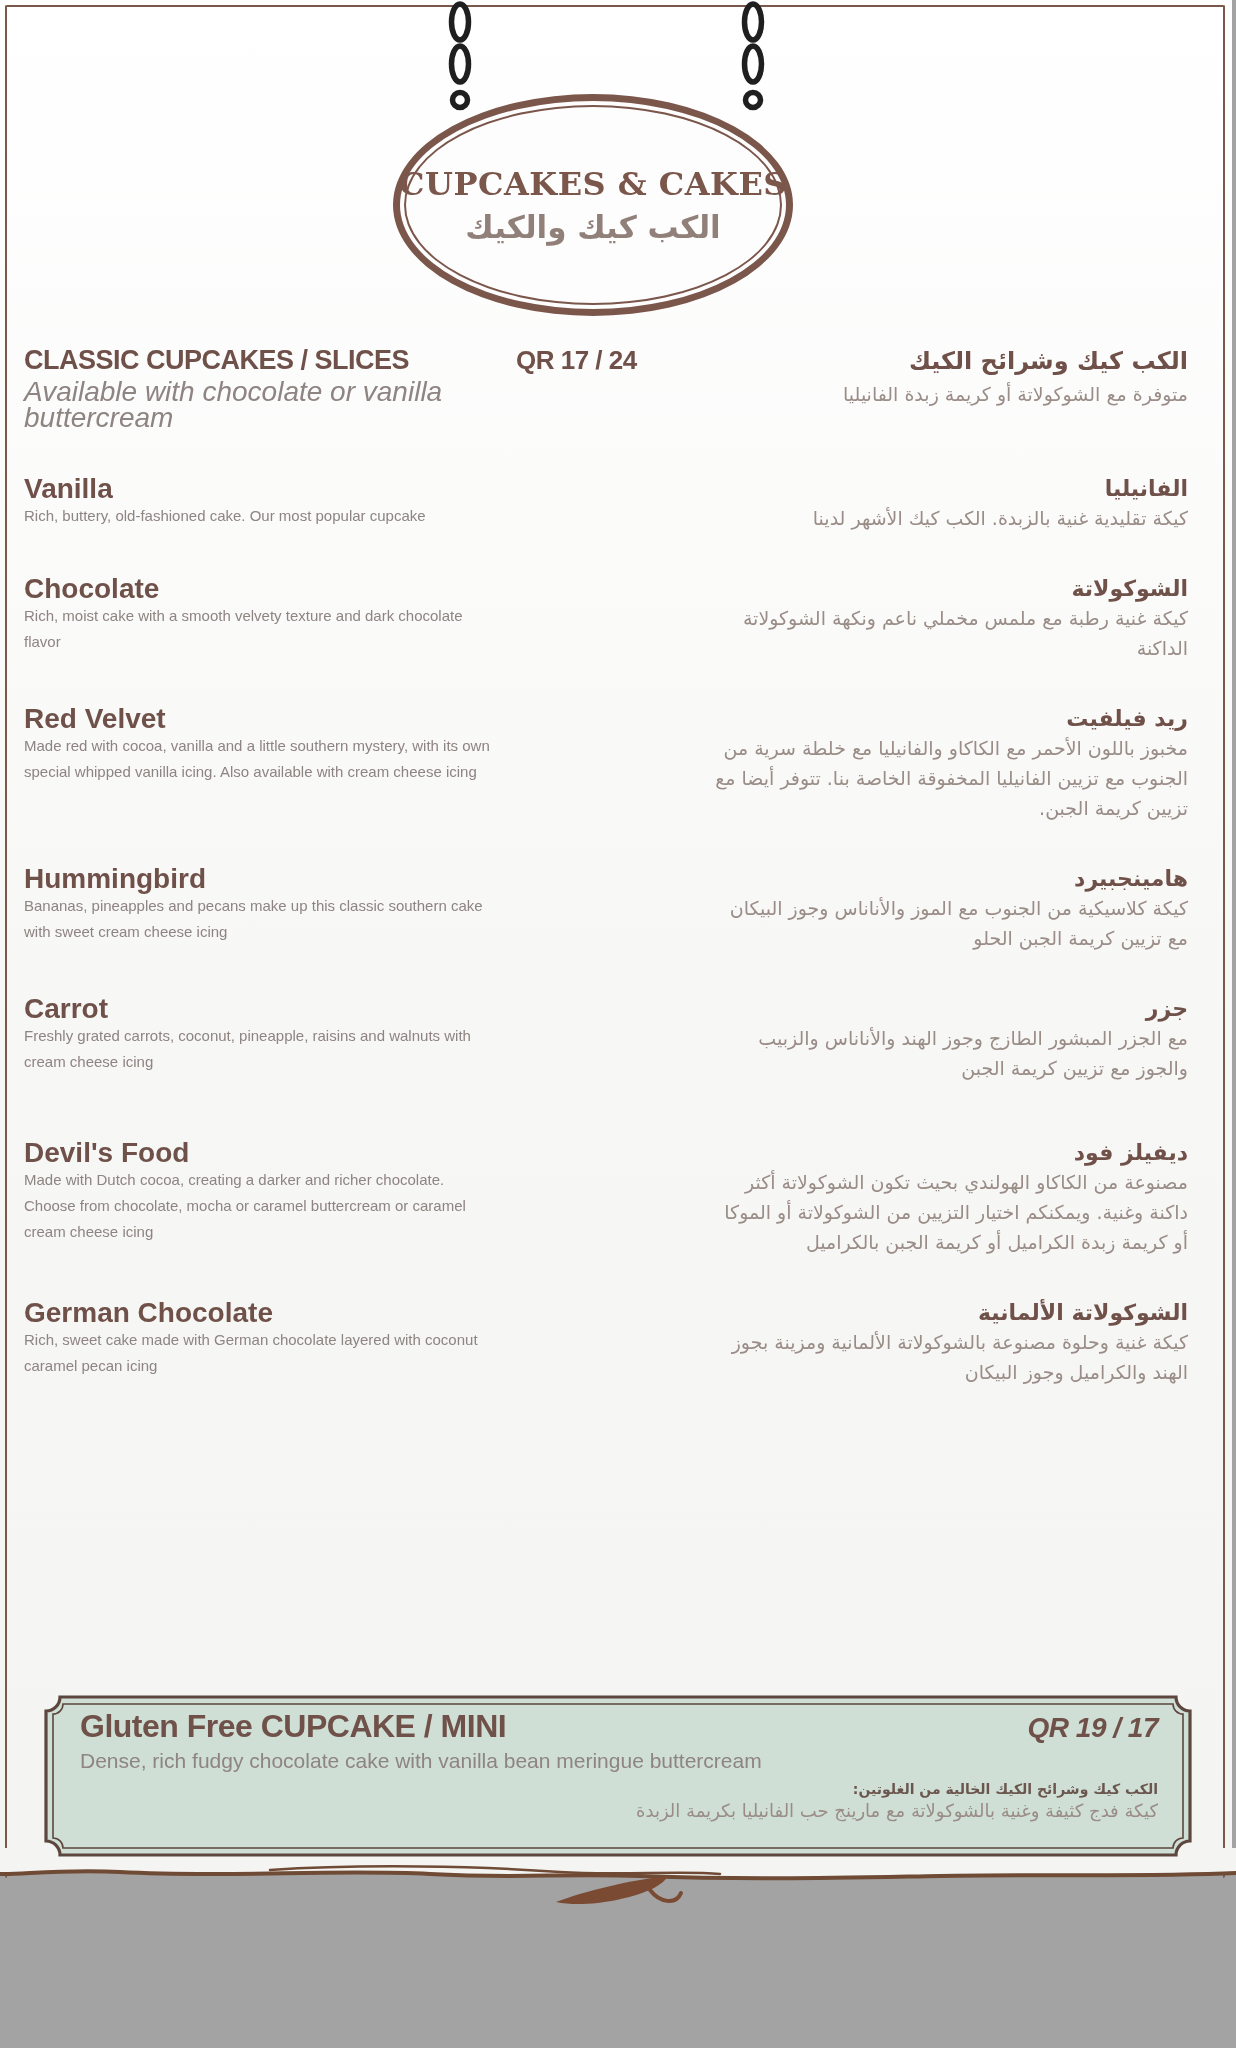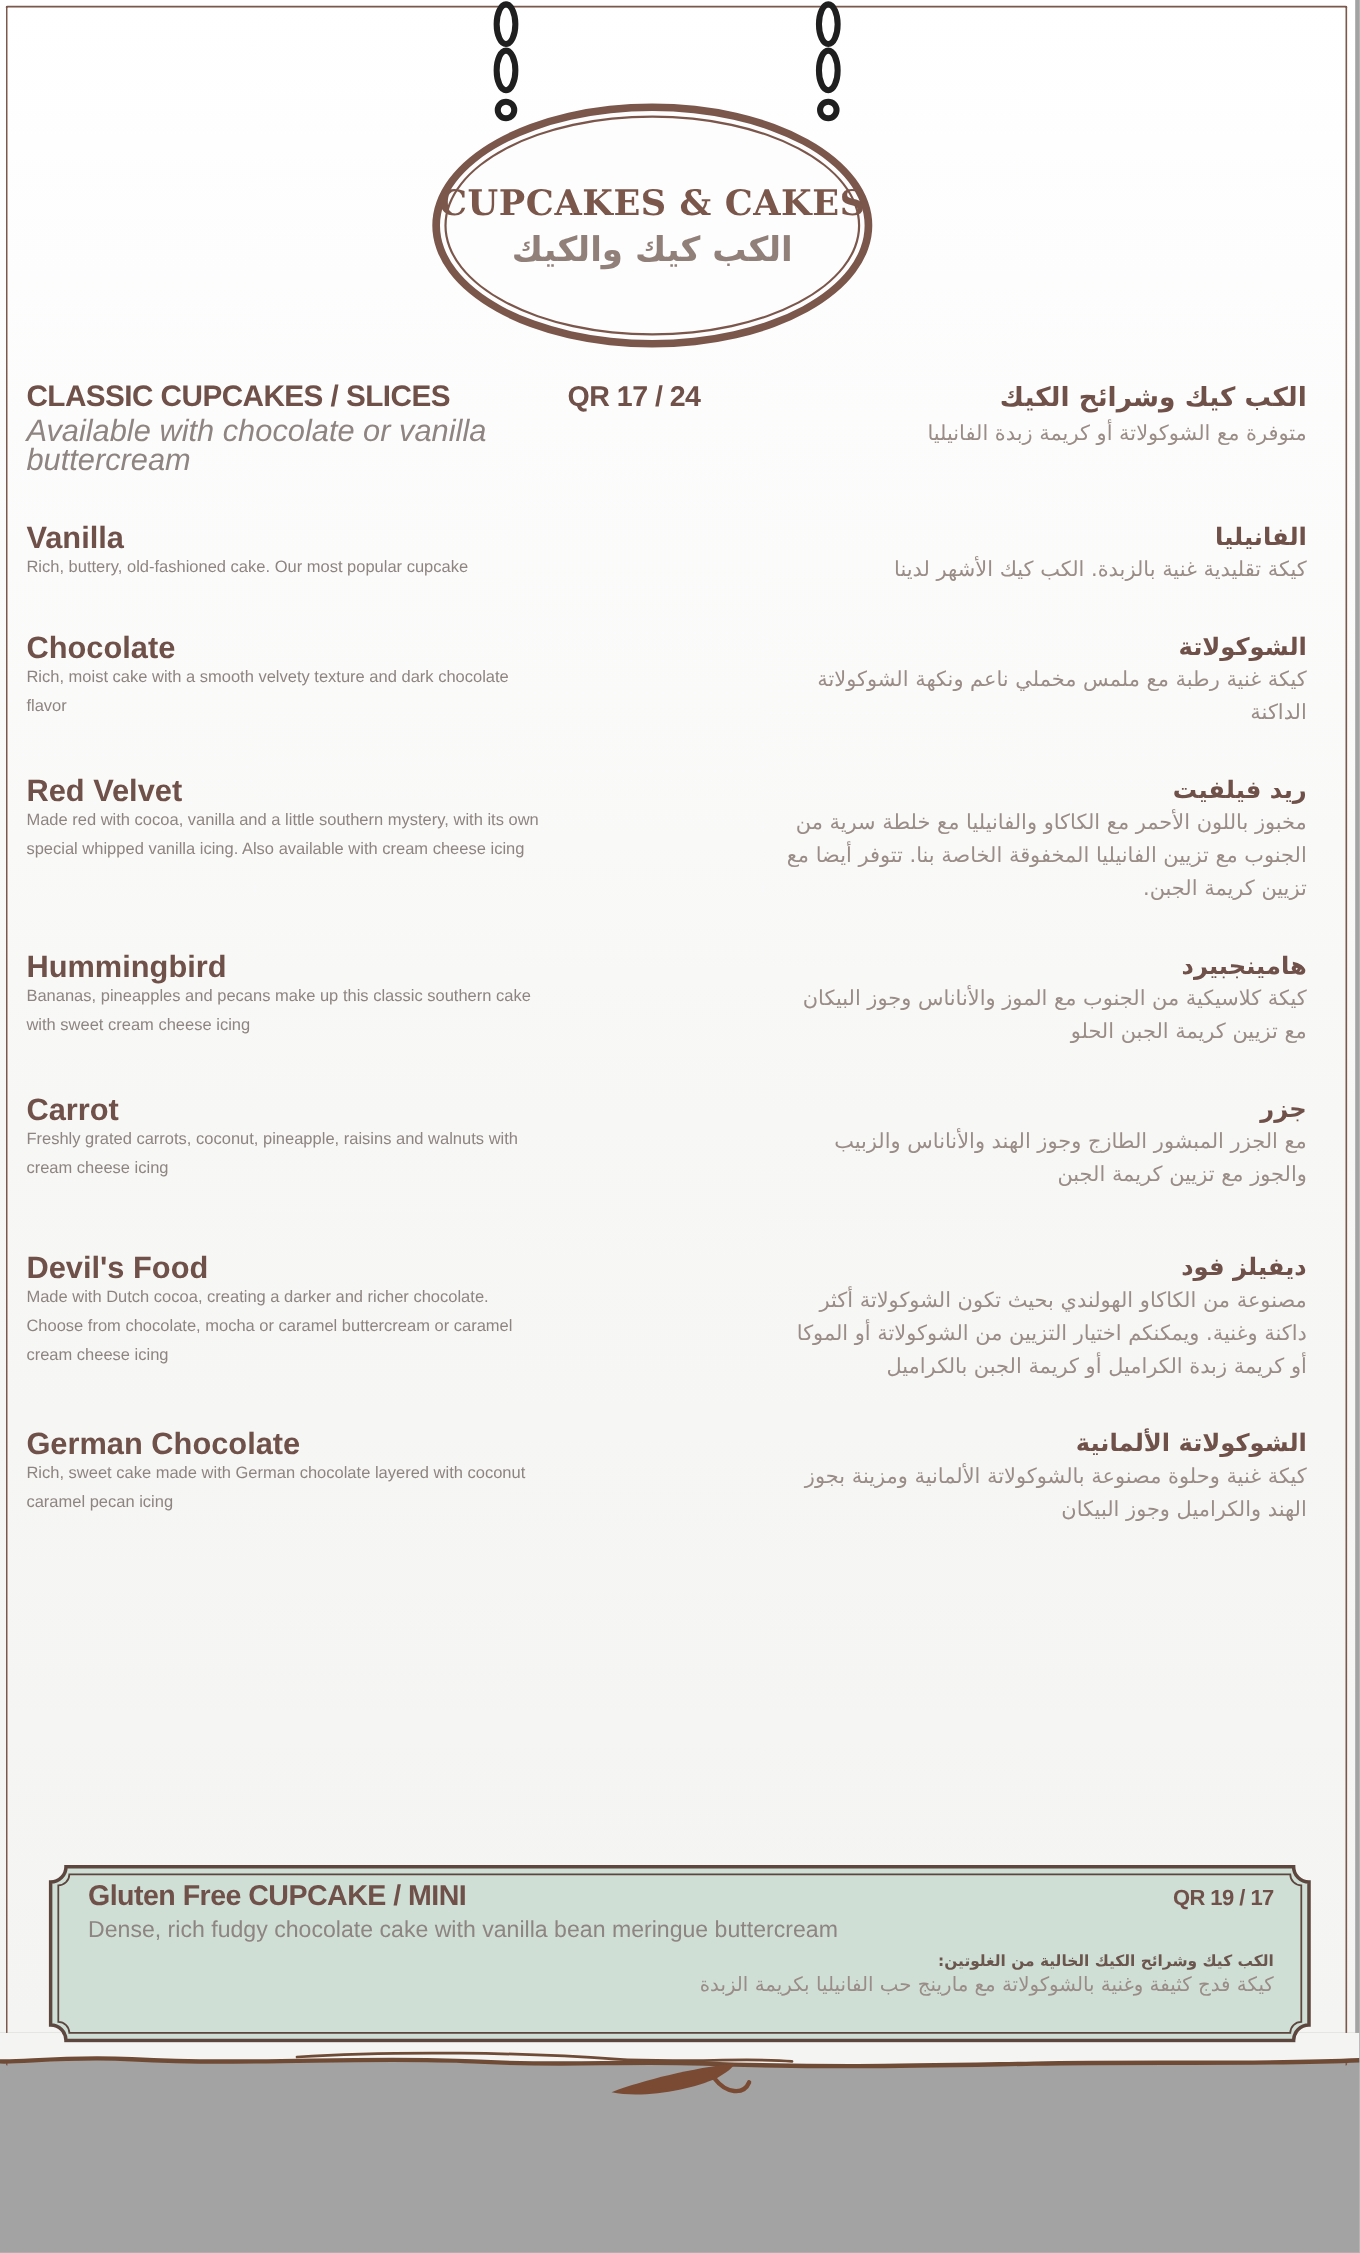--- a/index.html
+++ b/index.html
@@ -38,22 +38,22 @@
   .name-en{font-weight:bold;font-size:28px;line-height:28px;color:#6f5149;}
   .desc-en{font-size:15px;line-height:26px;color:#8e8481;}
   .name-ar{font-weight:bold;font-size:22px;line-height:28px;color:#6f5149;}
   .desc-ar{font-size:19px;line-height:30px;color:#9a8c86;}
   .sec-head-space{margin-bottom:38px;}
   
   .gf-box{position:absolute;left:44px;top:1695px;width:1148px;height:162px;z-index:3;}
   .gf-frame{position:absolute;inset:0;}
   .gf-content{position:absolute;inset:0;padding:13px 34px 0 36px;box-sizing:border-box;}
   .gf-title-row{display:flex;justify-content:space-between;align-items:baseline;}
-  .gf-title{font-weight:bold;font-size:26px;color:#6f5149;letter-spacing:-.5px;}
-  .gf-price{font-weight:bold;font-size:20px;color:#6f5149;letter-spacing:-.5px;}
+  .gf-title{font-weight:bold;font-size:32px;color:#6f5149;letter-spacing:-.5px;}
+  .gf-price{font-weight:bold;font-size:28px;color:#6f5149;letter-spacing:-.5px;font-style:italic;}
   .gf-desc{margin-top:3px;font-size:21px;line-height:26px;color:#8e8481;}
   .gf-title-ar{margin-top:7px;direction:rtl;text-align:right;font-family:"DejaVu Sans",sans-serif;
                font-weight:bold;font-size:14px;color:#6b564e;}
   .gf-desc-ar{margin-top:3px;direction:rtl;text-align:right;font-family:"DejaVu Sans",sans-serif;
               font-size:18px;color:#9a8c86;}
   .bottom-edge{position:absolute;left:0;top:1848px;width:1236px;height:64px;z-index:1;}
 </style>
 </head>
 <body>
 

